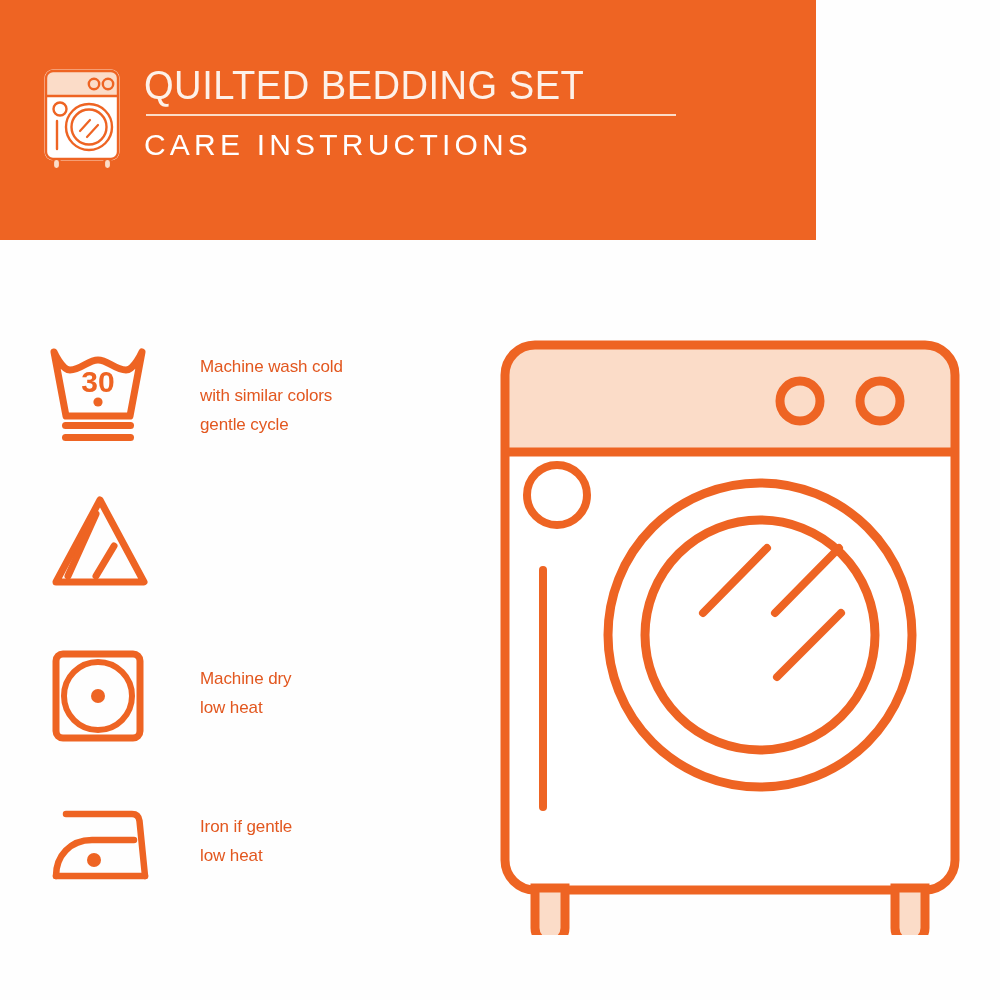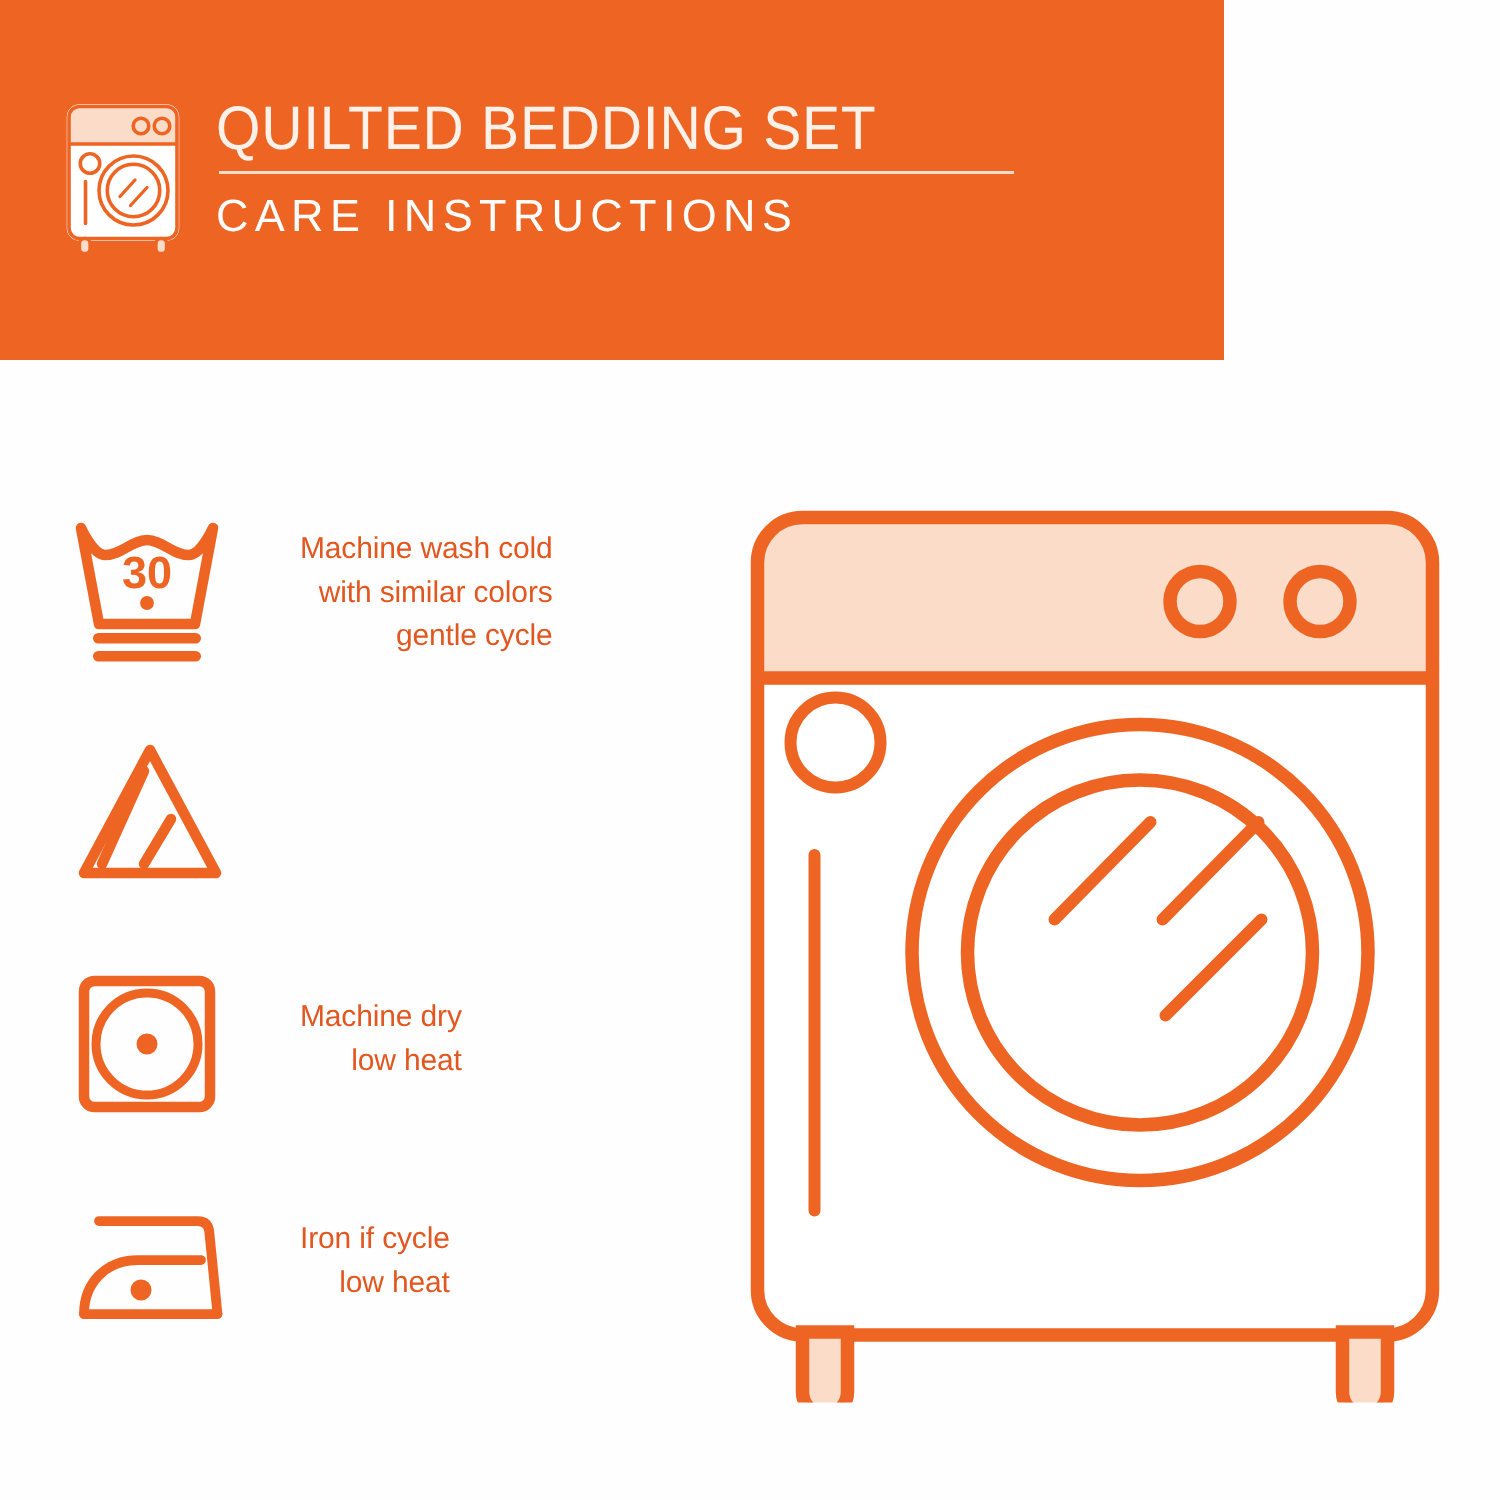--- a/index.html
+++ b/index.html
@@ -89,26 +89,25 @@
     width: 120px;
     flex: 0 0 auto;
     display: flex;
     justify-content: flex-start;
     align-items: flex-start;
   }
   .care-text {
     margin-left: 32px;
     padding-top: 12px;
     color: #e2571f;
-    font-size: 20px;
+    font-size: 17px;
     line-height: 29px;
     font-weight: 500;
     letter-spacing: -0.1px;
     white-space: pre-line;
-    text-align: right;
   }
   .row-wash .care-text  { padding-top: 12px; }
   .row-bleach .care-text{ padding-top: 30px; }
   .row-dry .care-text   { padding-top: 24px; }
   .row-iron .care-text  { padding-top: 22px; }
 
   
   .machine {
     position: absolute;
     left: 495px;
@@ -193,21 +192,21 @@
     <div class="care-row row-iron">
       <div class="care-icon-wrap">
         <svg width="112" height="106" viewBox="0 0 112 106">
           <path d="M18 22 H84 C88 22 90 25 90 29 L96 86 H10 L18 22 Z" fill="none" stroke="#ee6423" stroke-width="0"></path>
           <path d="M18 24 H84 C89 24 91 27 91.5 31 L97 86" fill="none" stroke="#ee6423" stroke-width="6.5" stroke-linecap="round" stroke-linejoin="round"></path>
           <path d="M8 86 C8 66 22 50 44 50 H86" fill="none" stroke="#ee6423" stroke-width="6.5" stroke-linecap="round"></path>
           <line x1="8" y1="86" x2="97" y2="86" stroke="#ee6423" stroke-width="6.5" stroke-linecap="round"></line>
           <circle cx="46" cy="70" r="7" fill="#ee6423"></circle>
         </svg>
       </div>
-      <div class="care-text">Iron if cycle
+      <div class="care-text">Iron if gentle
 low heat</div>
     </div>
 
   </div>
 
   <svg class="machine" viewBox="0 0 470 600">
 
     <rect x="10" y="10" width="450" height="545" rx="30" fill="#ffffff"></rect>
 
     <path d="M10 40a30 30 0 0 1 30-30h390a30 30 0 0 1 30 30v77H10z" fill="#fbdcc8"></path>

